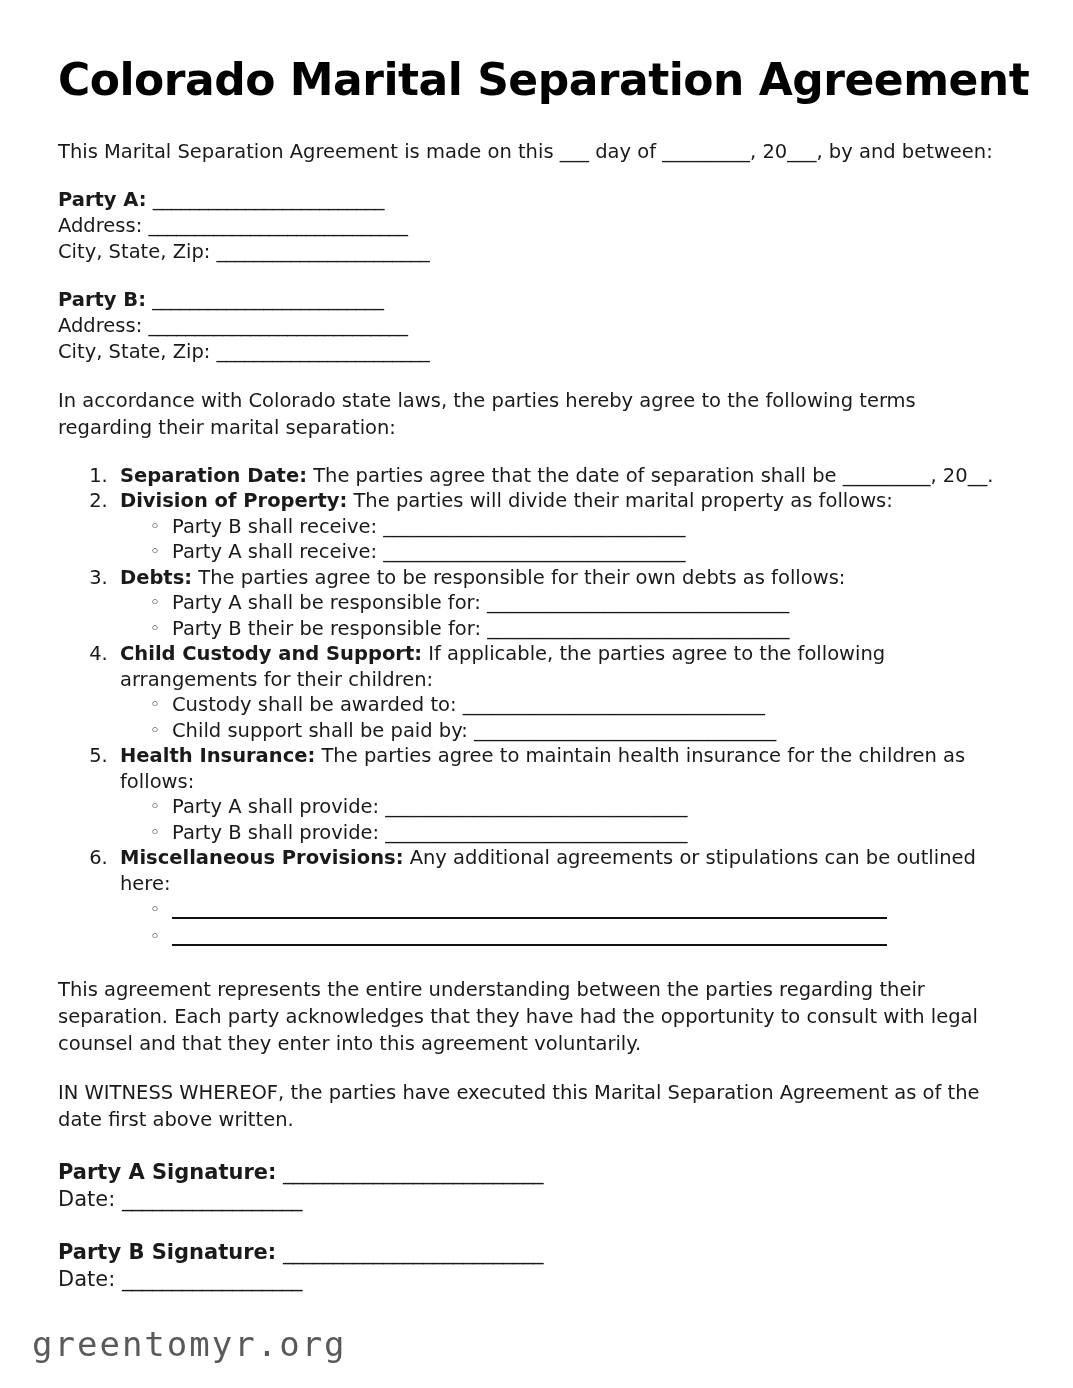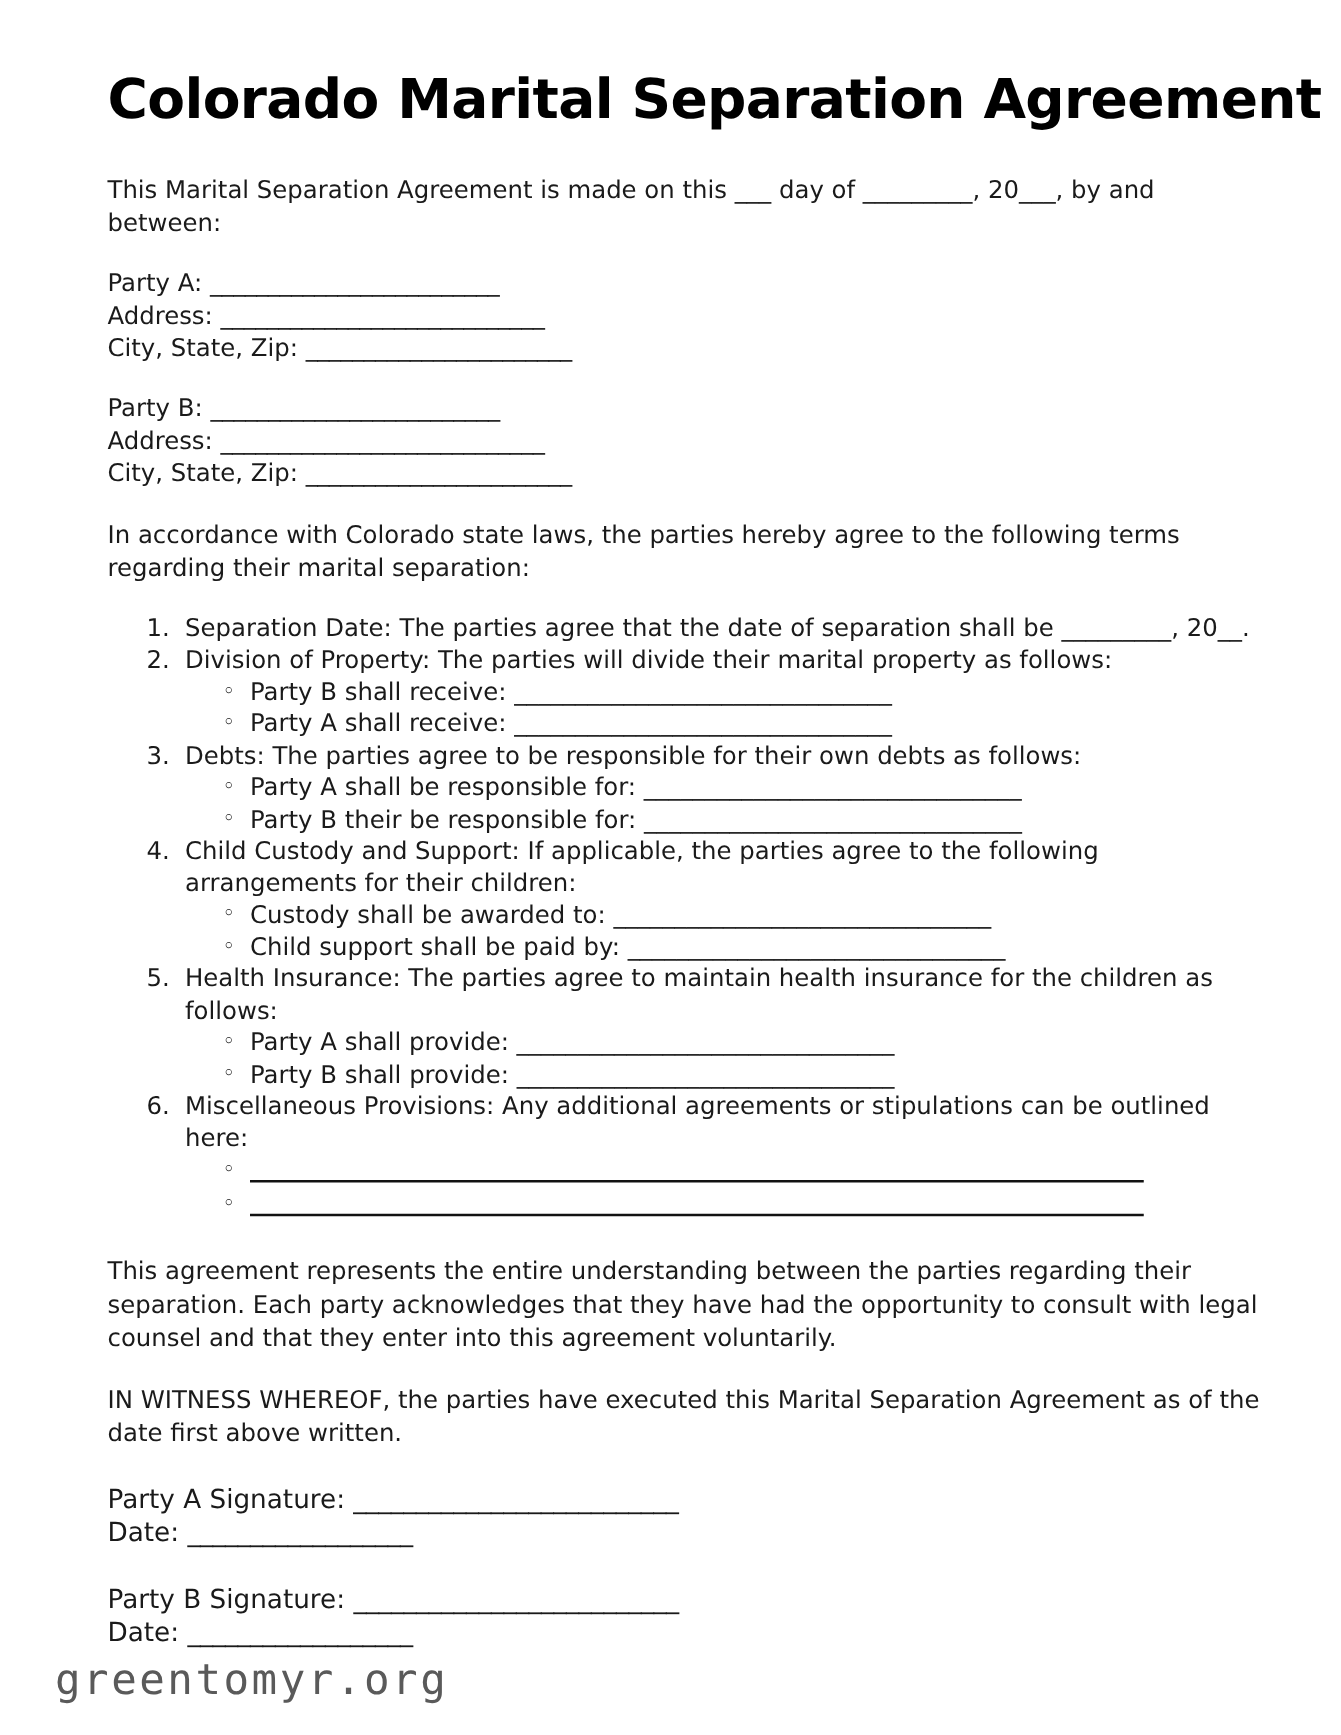--- a/index.html
+++ b/index.html
@@ -14,21 +14,21 @@
     font-family: "DejaVu Sans", sans-serif;
     color: #1a1a1a;
     overflow: hidden;
   }
   .page {
     position: absolute;
     left: 0; top: 0;
     width: 1073px;
     height: 1388px;
     box-sizing: border-box;
-    padding: 56px 60px 0 86px;
+    padding: 56px 60px 0 58px;
   }
   h1.doc-title {
     font-size: 44px;
     font-weight: bold;
     letter-spacing: -0.5px;
     line-height: 1.08;
     margin: 0 0 34px 0;
     color: #000;
     white-space: nowrap;
   }
@@ -37,21 +37,21 @@
     line-height: 27px;
     margin: 0 0 22px 0;
     max-width: 940px;
   }
   .party-block {
     font-size: 19.5px;
     line-height: 26px;
     margin-bottom: 22px;
   }
   .party-block .row { white-space: nowrap; }
-  .bold { font-weight: normal; }
+  .bold { font-weight: bold; }
   .blank { letter-spacing: -0.5px; }
 
   ol.terms {
     margin: 0 0 26px 0;
     padding-left: 56px;
     font-size: 19.5px;
     line-height: 25.5px;
   }
   ol.terms > li {
     margin-bottom: 0;
@@ -92,21 +92,21 @@
 
   .sig-block {
     font-size: 21px;
     line-height: 27px;
     margin-top: 26px;
   }
   .sig-block .row { white-space: nowrap; }
 
   .watermark {
     position: absolute;
-    left: 44px;
+    left: 32px;
     bottom: 24px;
     font-family: "DejaVu Sans Mono", monospace;
     font-size: 34px;
     color: #5a5a5a;
     letter-spacing: 2px;
   }
 </style>
 </head>
 <body>
 

